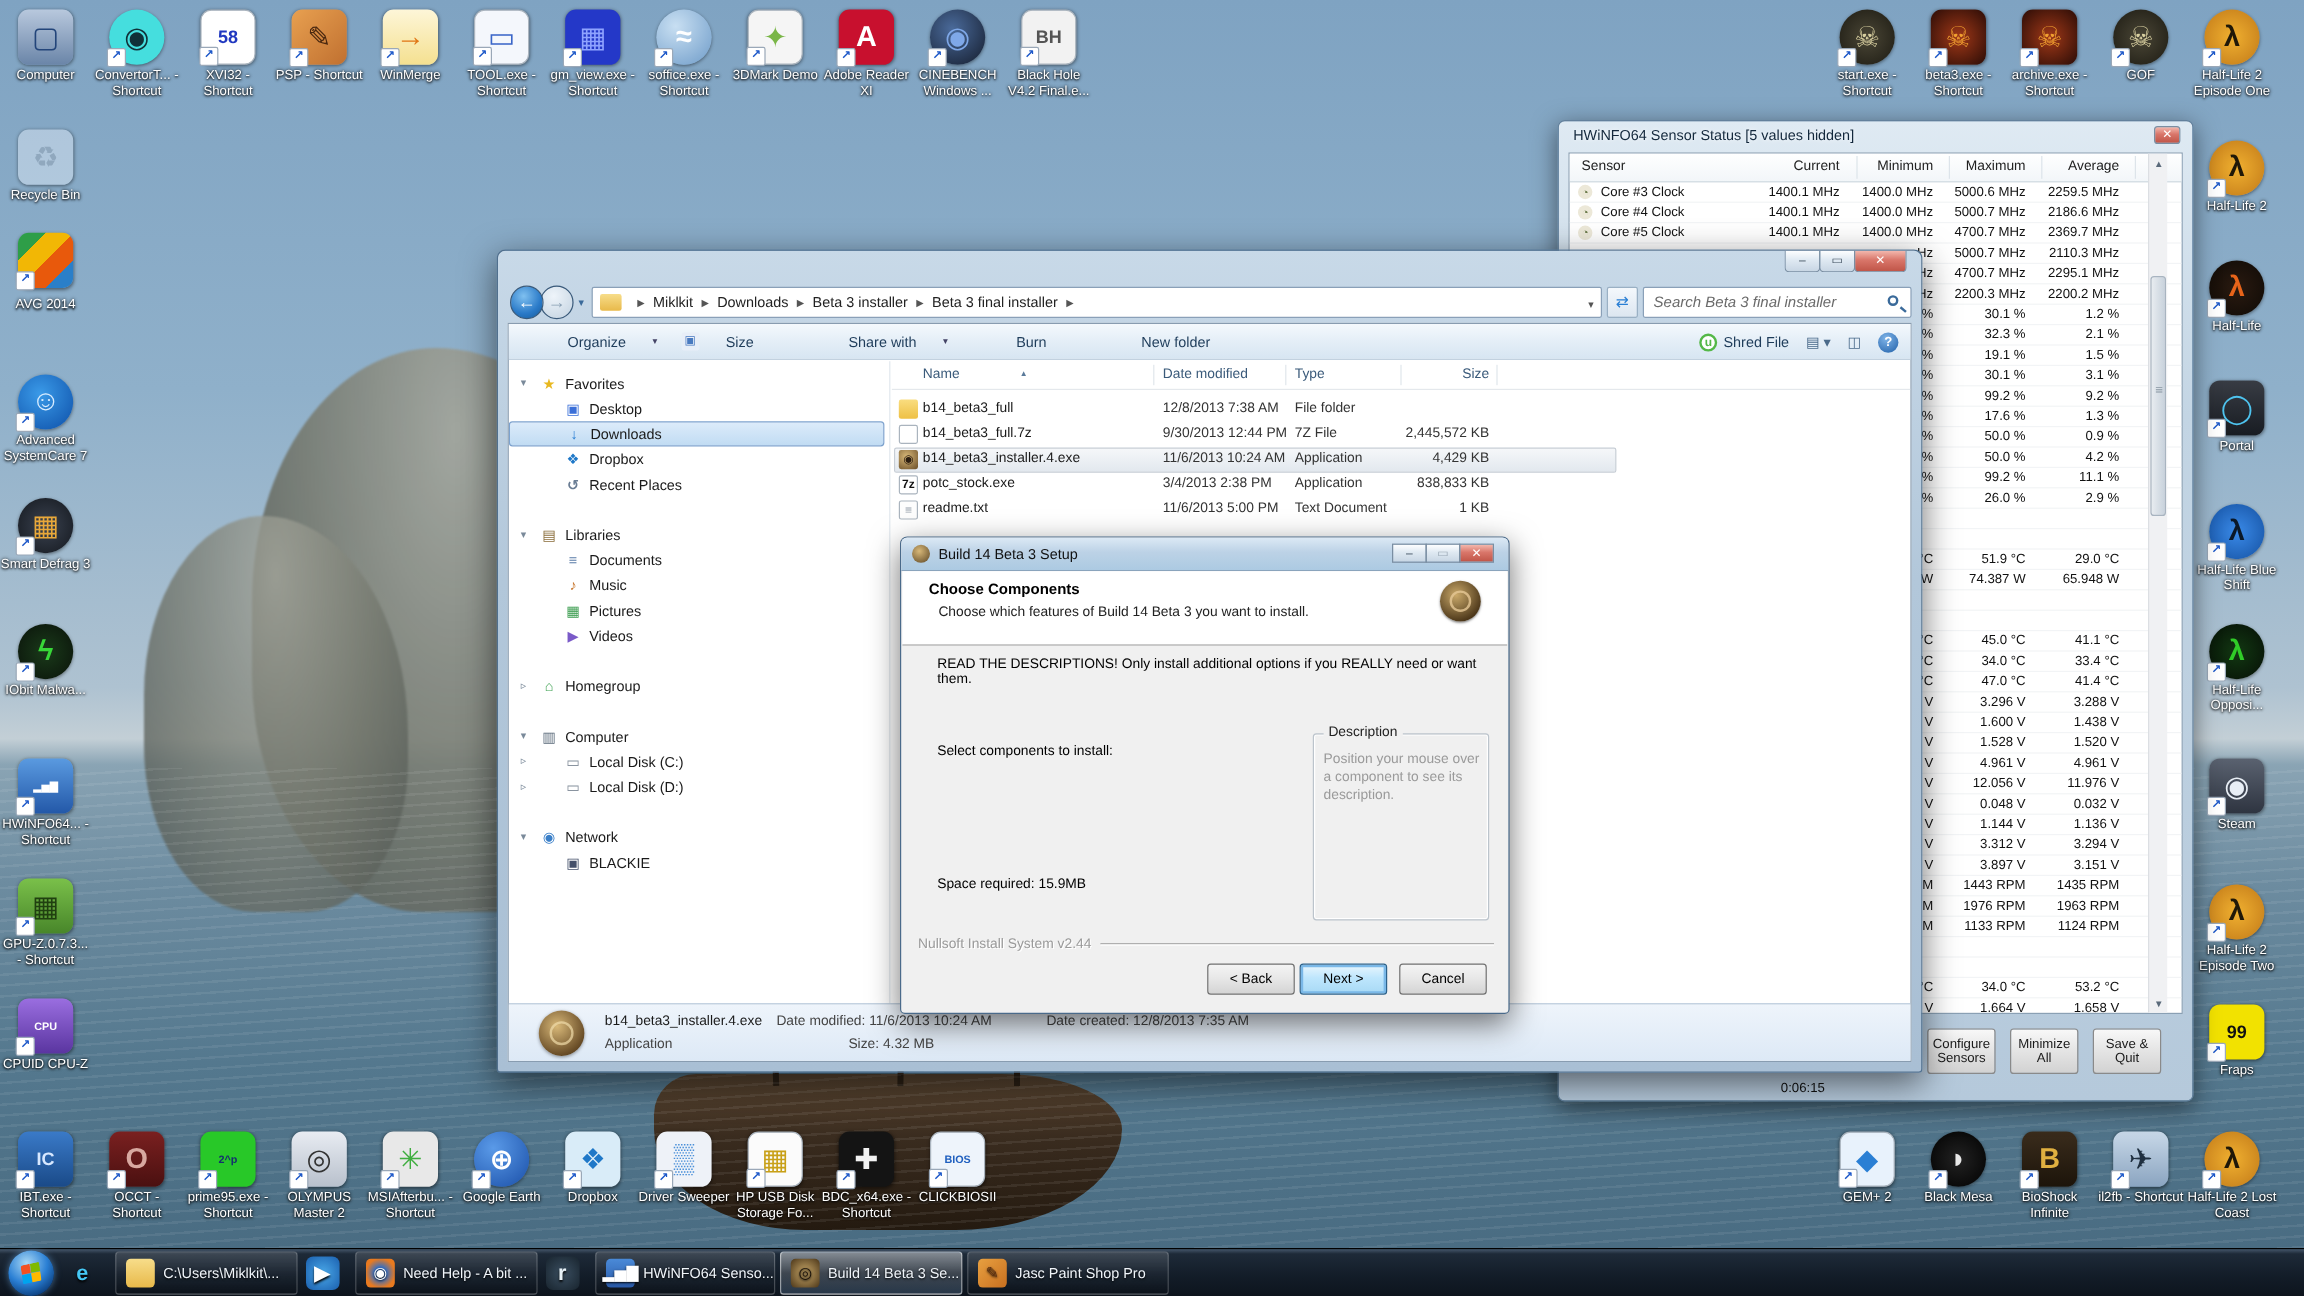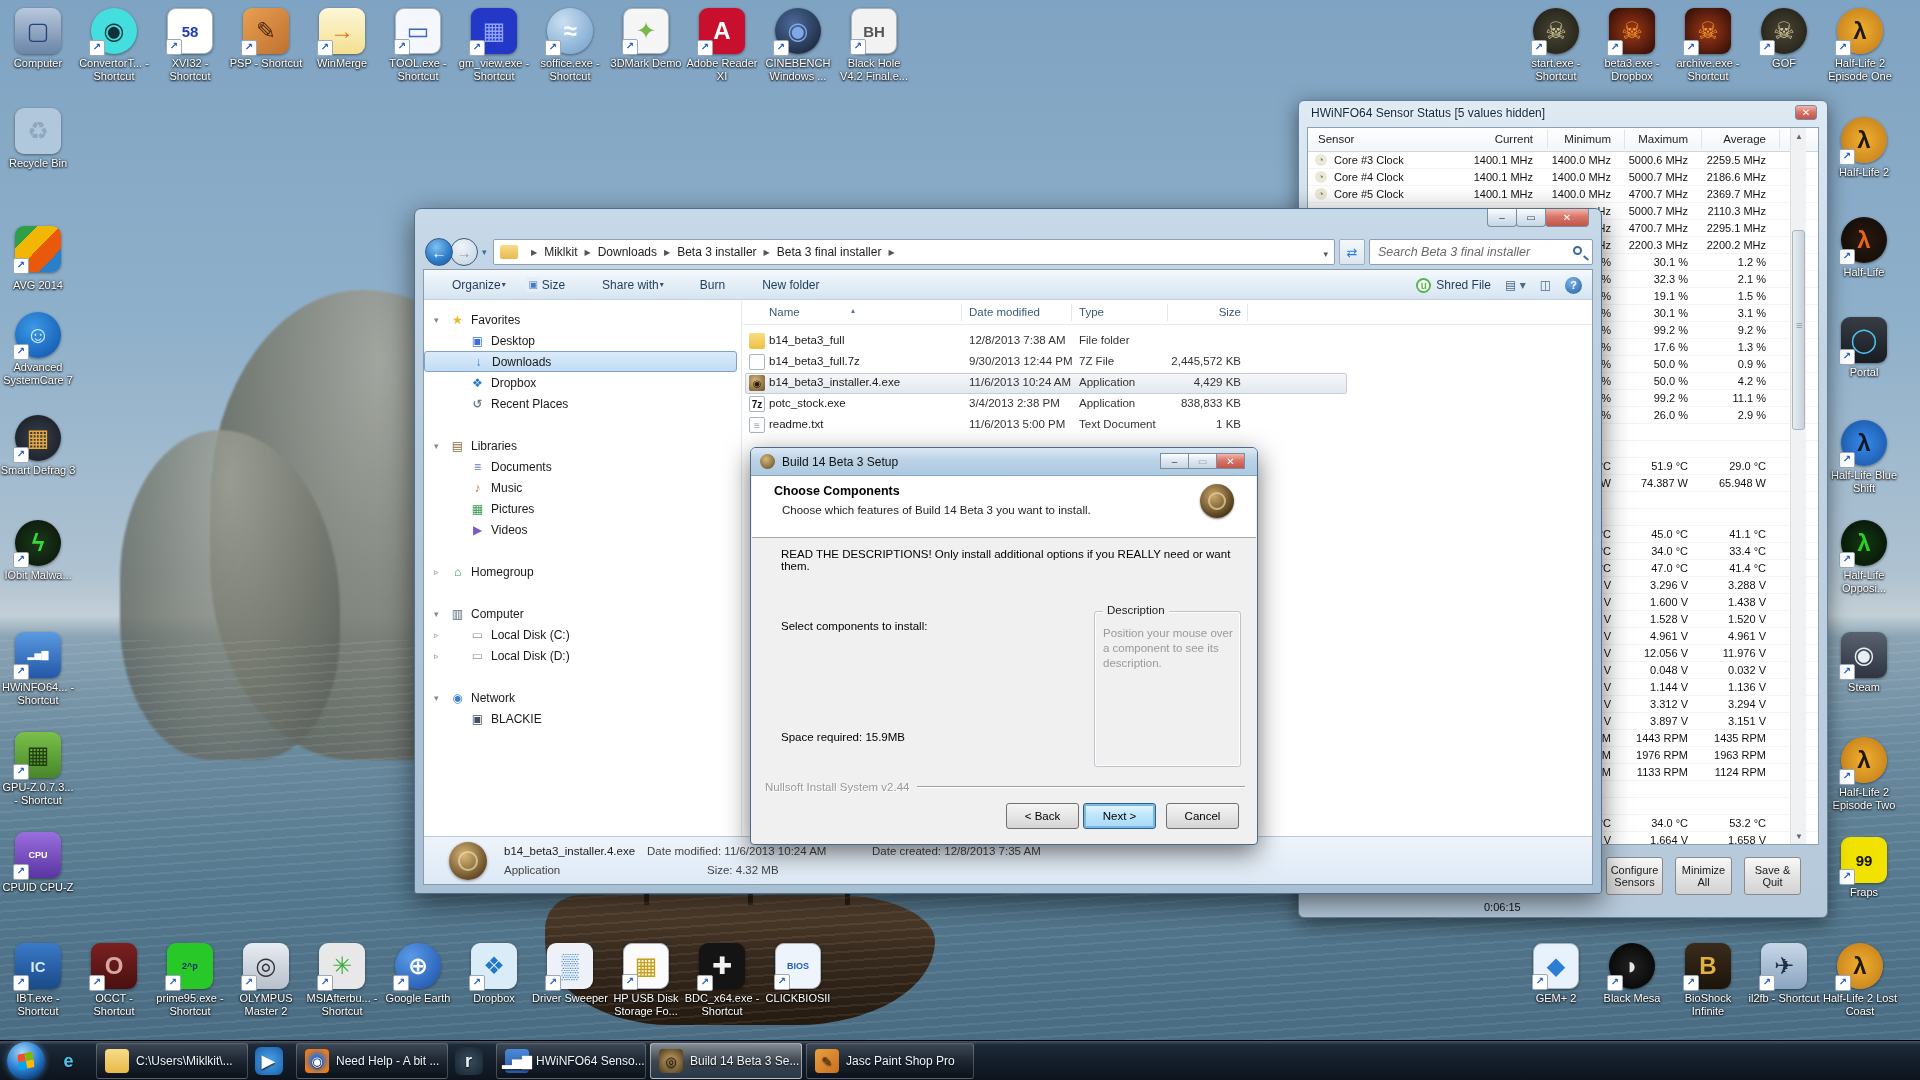--- a/index.html
+++ b/index.html
@@ -83,21 +83,21 @@
     border:1px solid #9ab0c4; border-radius:2px; color:#2a7fd4; font-size:13px; display:flex; align-items:center; justify-content:center; cursor:pointer; }
   .searchbox { position:absolute; left:946px; right:0; top:2px; height:26px; background:#fff; border:1px solid #8aa0b8; border-radius:2px; }
   .searchbox input { position:absolute; inset:0; border:none; outline:none; font-style:italic; font-size:12.5px; color:#333;
     padding:0 28px 0 8px; font-family:"Liberation Sans",sans-serif; background:transparent; }
   .searchbox input::placeholder { color:#6a6a6a; }
   .mag { position:absolute; right:10px; top:6px; width:9px; height:9px; border:2px solid #3a6a9a; border-radius:50%; }
   .mag::after { content:""; position:absolute; left:8px; top:9px; width:6px; height:2px; background:#3a6a9a; transform:rotate(40deg); }
   .ex-inner { position:absolute; left:8px; right:8px; top:60px; bottom:8px; background:#fff; border:1px solid #889cb0; }
   .ex-toolbar { position:absolute; left:0; right:0; top:0; height:30px; background:linear-gradient(#f4f9fd,#e4eef7 50%,#d7e5f2);
     border-bottom:1px solid #c2d1df; display:flex; align-items:center; padding-left:12px; gap:20px; font-size:12px; color:#1e3c5a; }
-  .tb-item { display:flex; align-items:center; gap:1px; cursor:pointer;justify-content:flex-end; }
+  .tb-item { display:flex; align-items:center; gap:22px; cursor:pointer;justify-content:flex-end; }
   .tb-item .chip { width:15px; height:15px; border-radius:2px; font-size:10px; }
   .tb-caret { font-size:8px; color:#446; }
   .ex-toolbar-right { position:absolute; right:10px; top:0; height:30px; display:flex; align-items:center; gap:14px; }
   .shred { display:flex; align-items:center; gap:5px; font-size:12px; color:#1e3c5a; cursor:pointer; }
   .shred-u { width:15px; height:15px; border-radius:50%; background:#fff; border:2px solid #54b848; color:#54b848;
     font-size:10px; font-weight:bold; display:flex; align-items:center; justify-content:center; }
   .views,.panebtn { font-size:12px; color:#4a6a8a; cursor:pointer; }
   .helpbtn { width:17px; height:17px; border-radius:50%; background:radial-gradient(circle at 40% 30%,#7fb4e8,#1f5fa8);
     color:#fff; font-size:11px; font-weight:bold; display:flex; align-items:center; justify-content:center; cursor:pointer; }
   .ex-side { position:absolute; left:0; top:31px; bottom:48px; width:318px; border-right:1px solid #e2e8ee; padding-top:8px;
@@ -256,21 +256,21 @@
       <span class="dlabel">CINEBENCH Windows ...</span>
     </div>
     <div class="dicon sc" style="left: 836px; top: 8px;">
       <span class="chip g2 outl" style="background: rgb(242, 242, 242); color: rgb(85, 85, 85);">BH</span>
       <span class="dlabel">Black Hole V4.2 Final.e...</span>
     </div>
     <div class="dicon" style="left: 0px; top: 108px;">
       <span class="chip" style="background: rgba(228, 238, 248, 0.45); color: rgb(144, 168, 190);">♻</span>
       <span class="dlabel">Recycle Bin</span>
     </div>
-    <div class="dicon sc" style="left: 0px; top: 226px;">
+    <div class="dicon sc" style="left: 0px; top: 194px;">
       <span class="chip" style="background: linear-gradient(135deg, rgb(46, 158, 72) 0px, rgb(46, 158, 72) 25%, rgb(242, 183, 5) 25%, rgb(242, 183, 5) 50%, rgb(232, 89, 12) 50%, rgb(232, 89, 12) 75%, rgb(42, 127, 201) 75%);"></span>
       <span class="dlabel">AVG 2014</span>
     </div>
     <div class="dicon sc circle" style="left: 0px; top: 312px;">
       <span class="chip" style="background: radial-gradient(circle at 40% 35%, rgb(58, 154, 232), rgb(13, 79, 168)); color: rgb(216, 236, 255);">☺</span>
       <span class="dlabel">Advanced SystemCare 7</span>
     </div>
     <div class="dicon sc circle" style="left: 0px; top: 415px;">
       <span class="chip" style="background: radial-gradient(circle, rgb(58, 66, 80), rgb(20, 24, 30)); color: rgb(232, 168, 58);">▦</span>
       <span class="dlabel">Smart Defrag 3</span>
@@ -290,21 +290,21 @@
     <div class="dicon sc" style="left: 0px; top: 832px;">
       <span class="chip g3" style="background: linear-gradient(rgb(154, 110, 224), rgb(90, 53, 160)); color: rgb(255, 255, 255);">CPU</span>
       <span class="dlabel">CPUID CPU-Z</span>
     </div>
     <div class="dicon sc circle" style="left: 1518px; top: 8px;">
       <span class="chip" style="background: radial-gradient(circle, rgb(74, 70, 54), rgb(28, 26, 18)); color: rgb(216, 207, 160);">☠</span>
       <span class="dlabel">start.exe - Shortcut</span>
     </div>
     <div class="dicon sc" style="left: 1594px; top: 8px;">
       <span class="chip" style="background: radial-gradient(circle, rgb(160, 56, 24), rgb(42, 12, 6)); color: rgb(240, 160, 48);">☠</span>
-      <span class="dlabel">beta3.exe - Dropbox</span>
+      <span class="dlabel">beta3.exe - Shortcut</span>
     </div>
     <div class="dicon sc" style="left: 1670px; top: 8px;">
       <span class="chip" style="background: radial-gradient(circle, rgb(160, 56, 24), rgb(42, 12, 6)); color: rgb(240, 160, 48);">☠</span>
       <span class="dlabel">archive.exe - Shortcut</span>
     </div>
     <div class="dicon sc circle" style="left: 1746px; top: 8px;">
       <span class="chip" style="background: radial-gradient(circle, rgb(74, 70, 54), rgb(28, 26, 18)); color: rgb(216, 207, 160);">☠</span>
       <span class="dlabel">GOF</span>
     </div>
     <div class="dicon sc circle" style="left: 1822px; top: 8px;">

